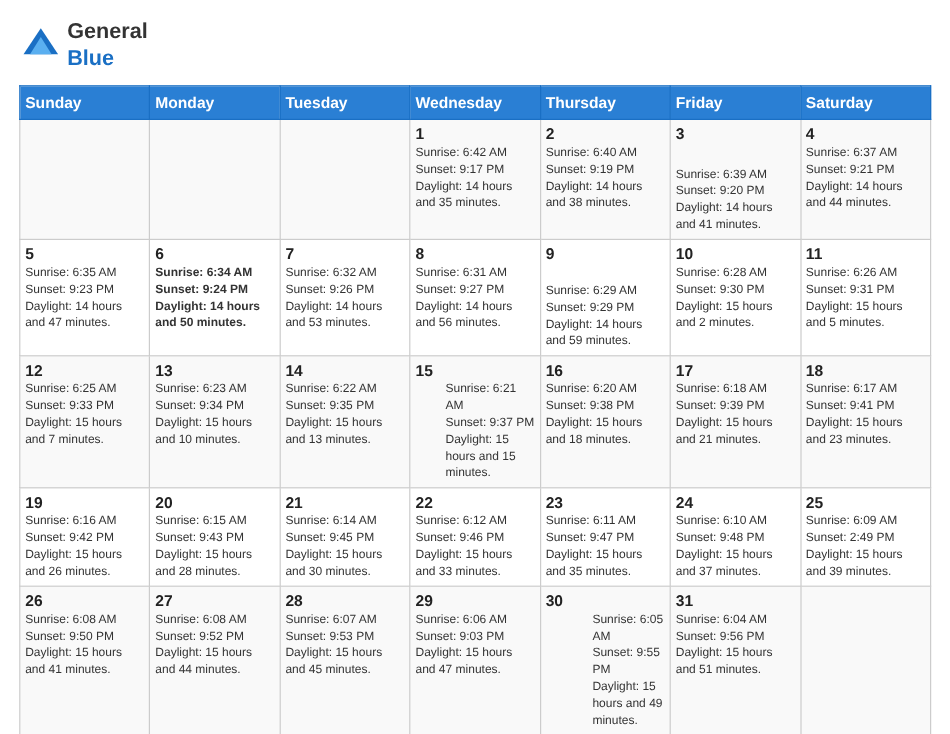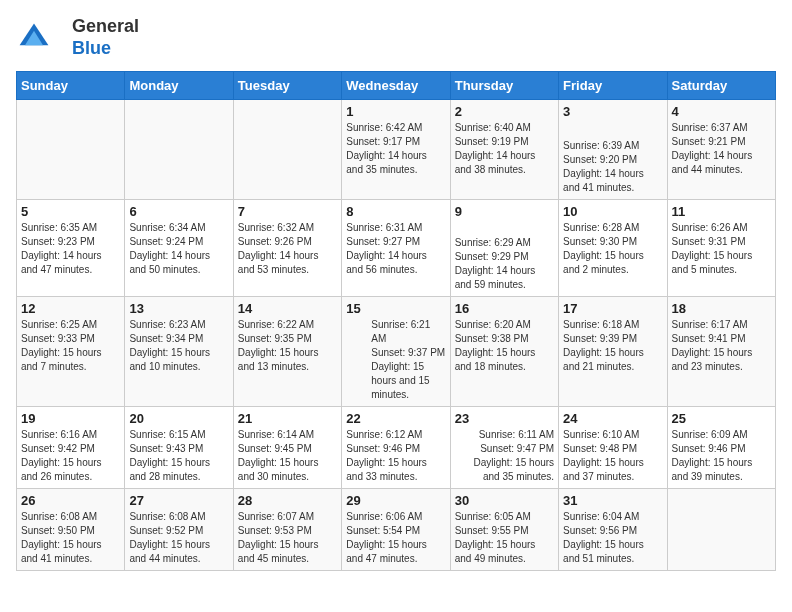--- a/index.html
+++ b/index.html
@@ -12,21 +12,21 @@
     }
     .header {
       display: flex;
       justify-content: space-between;
       align-items: flex-start;
       margin-bottom: 12px;
     }
     .logo {
       display: flex;
       align-items: center;
-      gap: 20px;
+      gap: 4px;
     }
     .logo-text {
       font-size: 18px;
       font-weight: bold;
       line-height: 1.2;
     }
     .logo-text span.general { color: #333; }
     .logo-text span.blue { color: #1a6fc4; }
     .logo-icon {
       width: 36px;
@@ -148,21 +148,21 @@
       </tr>
       <tr>
         <td>
           <div class="day-number">5</div>
           <div class="day-info" style="white-space: pre-line;">Sunrise: 6:35 AM
 Sunset: 9:23 PM
 Daylight: 14 hours and 47 minutes.</div>
         </td>
         <td>
           <div class="day-number">6</div>
-          <div class="day-info" style="white-space: pre-line;">Sunrise: 6:34 AM
+          <div class="day-info" style="white-space: pre-line; font-weight: bold;">Sunrise: 6:34 AM
 Sunset: 9:24 PM
 Daylight: 14 hours and 50 minutes.</div>
         </td>
         <td>
           <div class="day-number">7</div>
           <div class="day-info" style="white-space: pre-line;">Sunrise: 6:32 AM
 Sunset: 9:26 PM
 Daylight: 14 hours and 53 minutes.</div>
         </td>
         <td>
@@ -254,34 +254,34 @@
 Daylight: 15 hours and 30 minutes.</div>
         </td>
         <td>
           <div class="day-number">22</div>
           <div class="day-info" style="white-space: pre-line;">Sunrise: 6:12 AM
 Sunset: 9:46 PM
 Daylight: 15 hours and 33 minutes.</div>
         </td>
         <td>
           <div class="day-number">23</div>
-          <div class="day-info" style="white-space: pre-line; text-align: right;">Sunrise: 6:11 AM
+          <div class="day-info" style="white-space: pre-line;">Sunrise: 6:11 AM
 Sunset: 9:47 PM
 Daylight: 15 hours and 35 minutes.</div>
         </td>
         <td>
           <div class="day-number">24</div>
           <div class="day-info" style="white-space: pre-line;">Sunrise: 6:10 AM
 Sunset: 9:48 PM
 Daylight: 15 hours and 37 minutes.</div>
         </td>
         <td>
           <div class="day-number">25</div>
           <div class="day-info" style="white-space: pre-line;">Sunrise: 6:09 AM
-Sunset: 9:46 PM
+Sunset: 2:49 PM
 Daylight: 15 hours and 39 minutes.</div>
         </td>
       </tr>
       <tr>
         <td>
           <div class="day-number">26</div>
           <div class="day-info" style="white-space: pre-line;">Sunrise: 6:08 AM
 Sunset: 9:50 PM
 Daylight: 15 hours and 41 minutes.</div>
         </td>
@@ -293,26 +293,26 @@
         </td>
         <td>
           <div class="day-number">28</div>
           <div class="day-info" style="white-space: pre-line;">Sunrise: 6:07 AM
 Sunset: 9:53 PM
 Daylight: 15 hours and 45 minutes.</div>
         </td>
         <td>
           <div class="day-number">29</div>
           <div class="day-info" style="white-space: pre-line;">Sunrise: 6:06 AM
-Sunset: 5:54 PM
+Sunset: 9:03 PM
 Daylight: 15 hours and 47 minutes.</div>
         </td>
         <td>
           <div class="day-number">30</div>
-          <div class="day-info" style="white-space: pre-line;">Sunrise: 6:05 AM
+          <div class="day-info" style="white-space: pre-line; margin-left: 39px;">Sunrise: 6:05 AM
 Sunset: 9:55 PM
 Daylight: 15 hours and 49 minutes.</div>
         </td>
         <td>
           <div class="day-number">31</div>
           <div class="day-info" style="white-space: pre-line;">Sunrise: 6:04 AM
 Sunset: 9:56 PM
 Daylight: 15 hours and 51 minutes.</div>
         </td>
         <td class="empty"></td>

